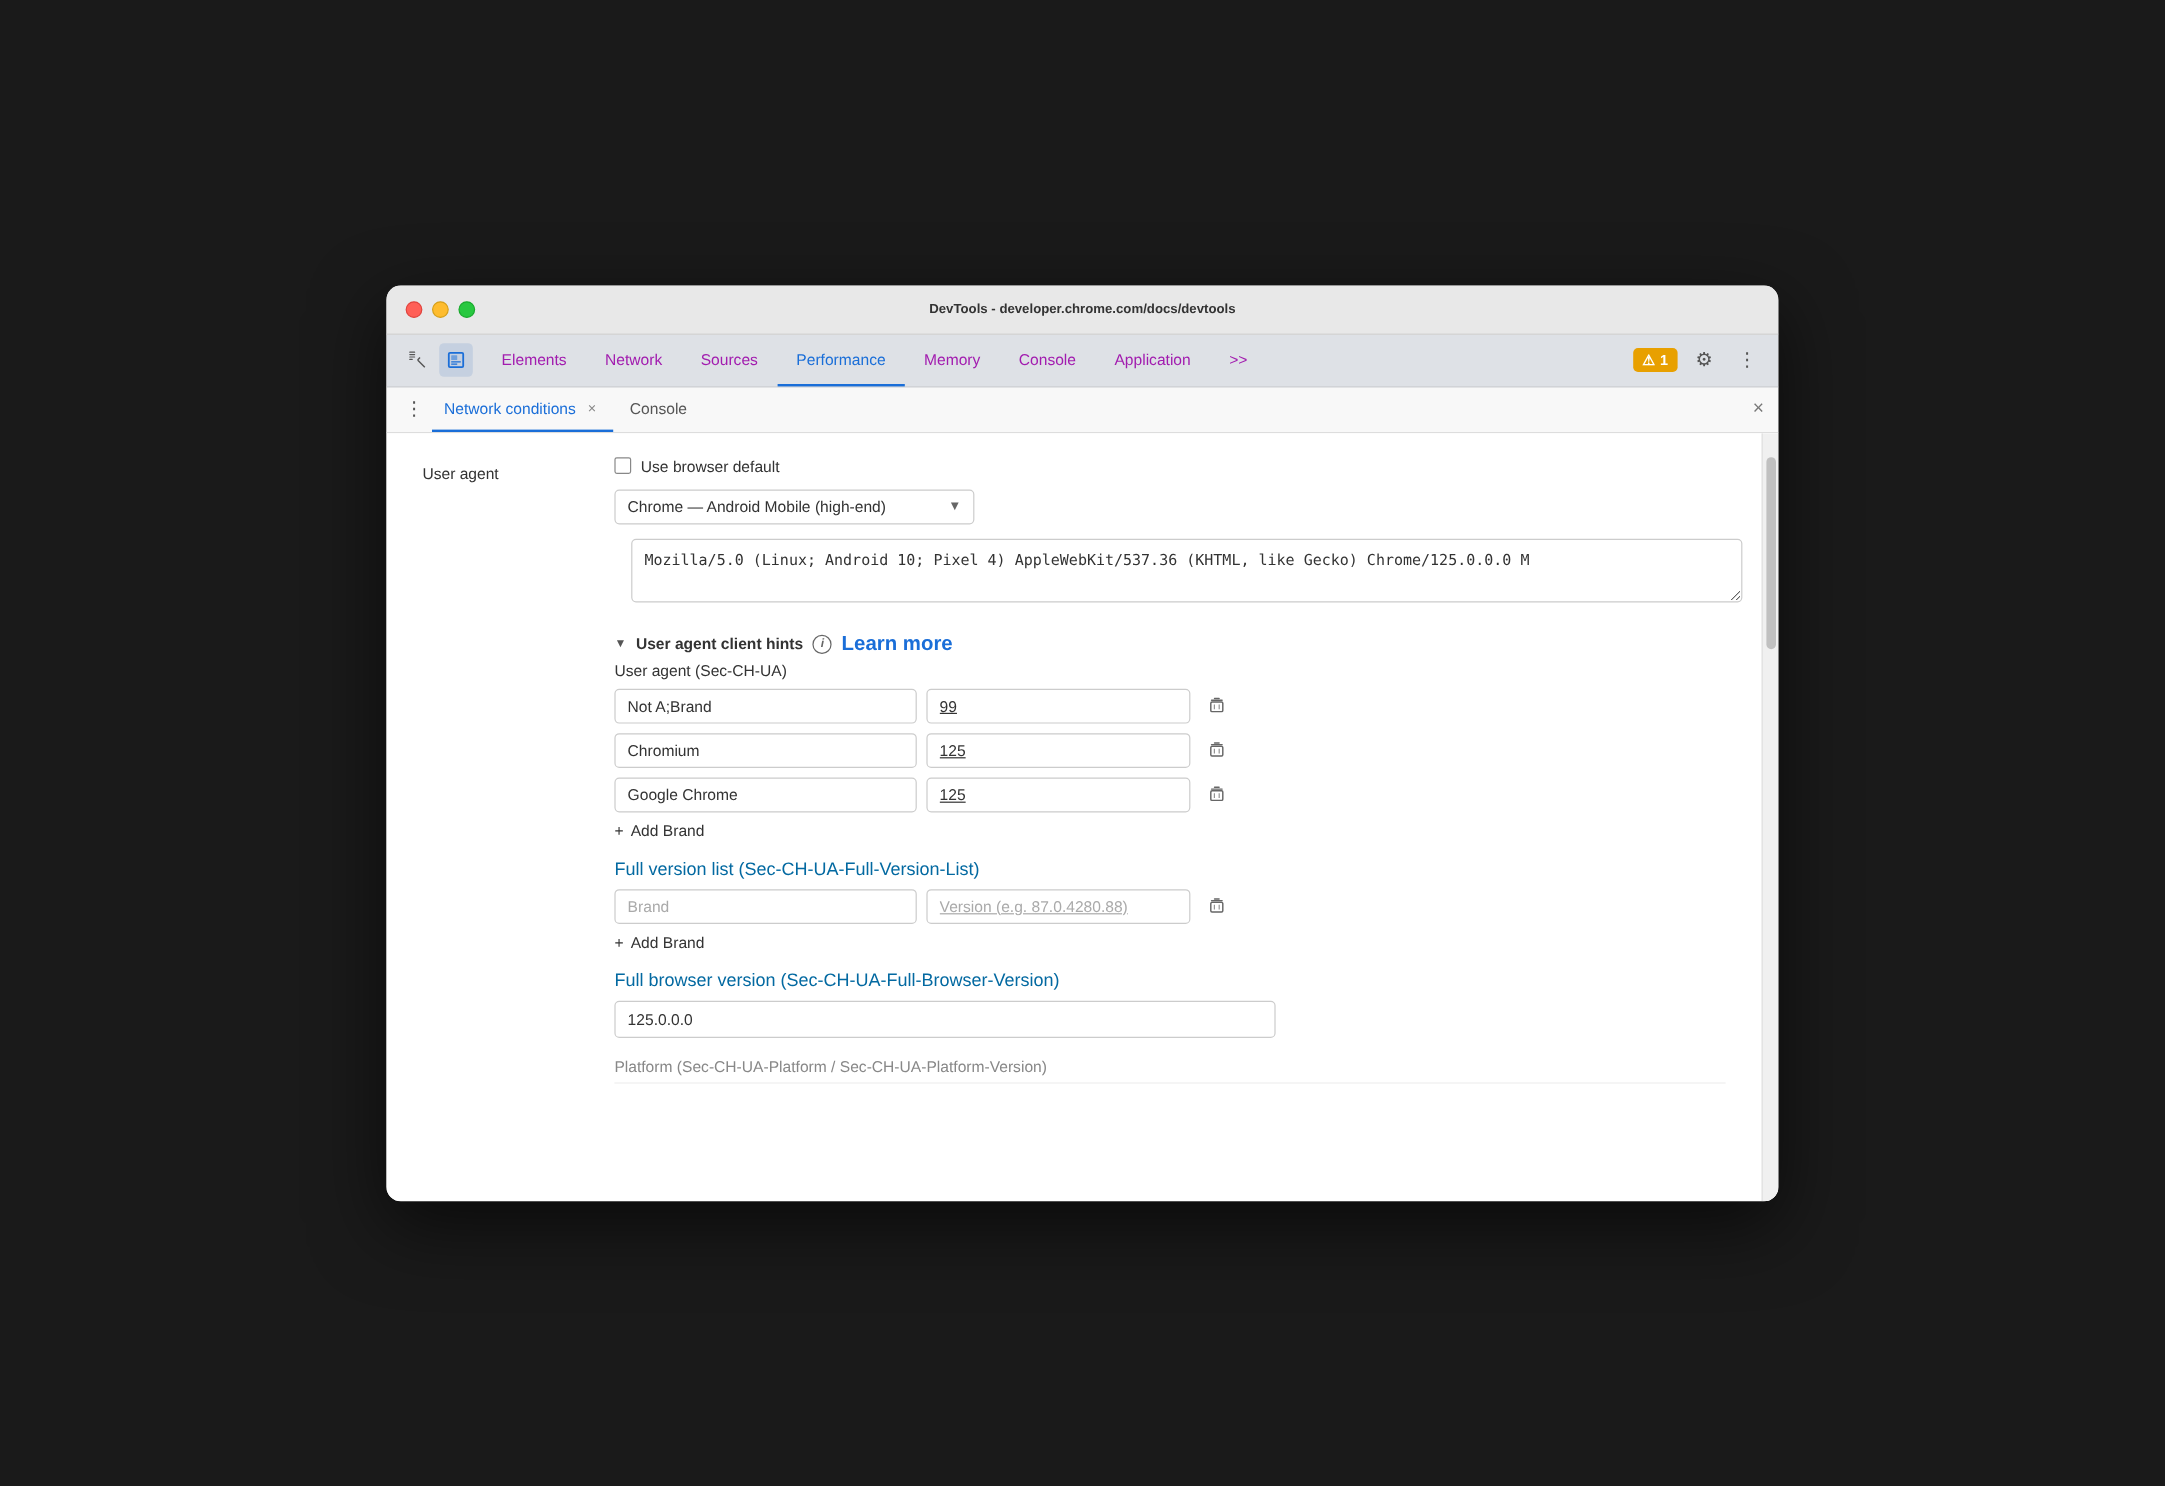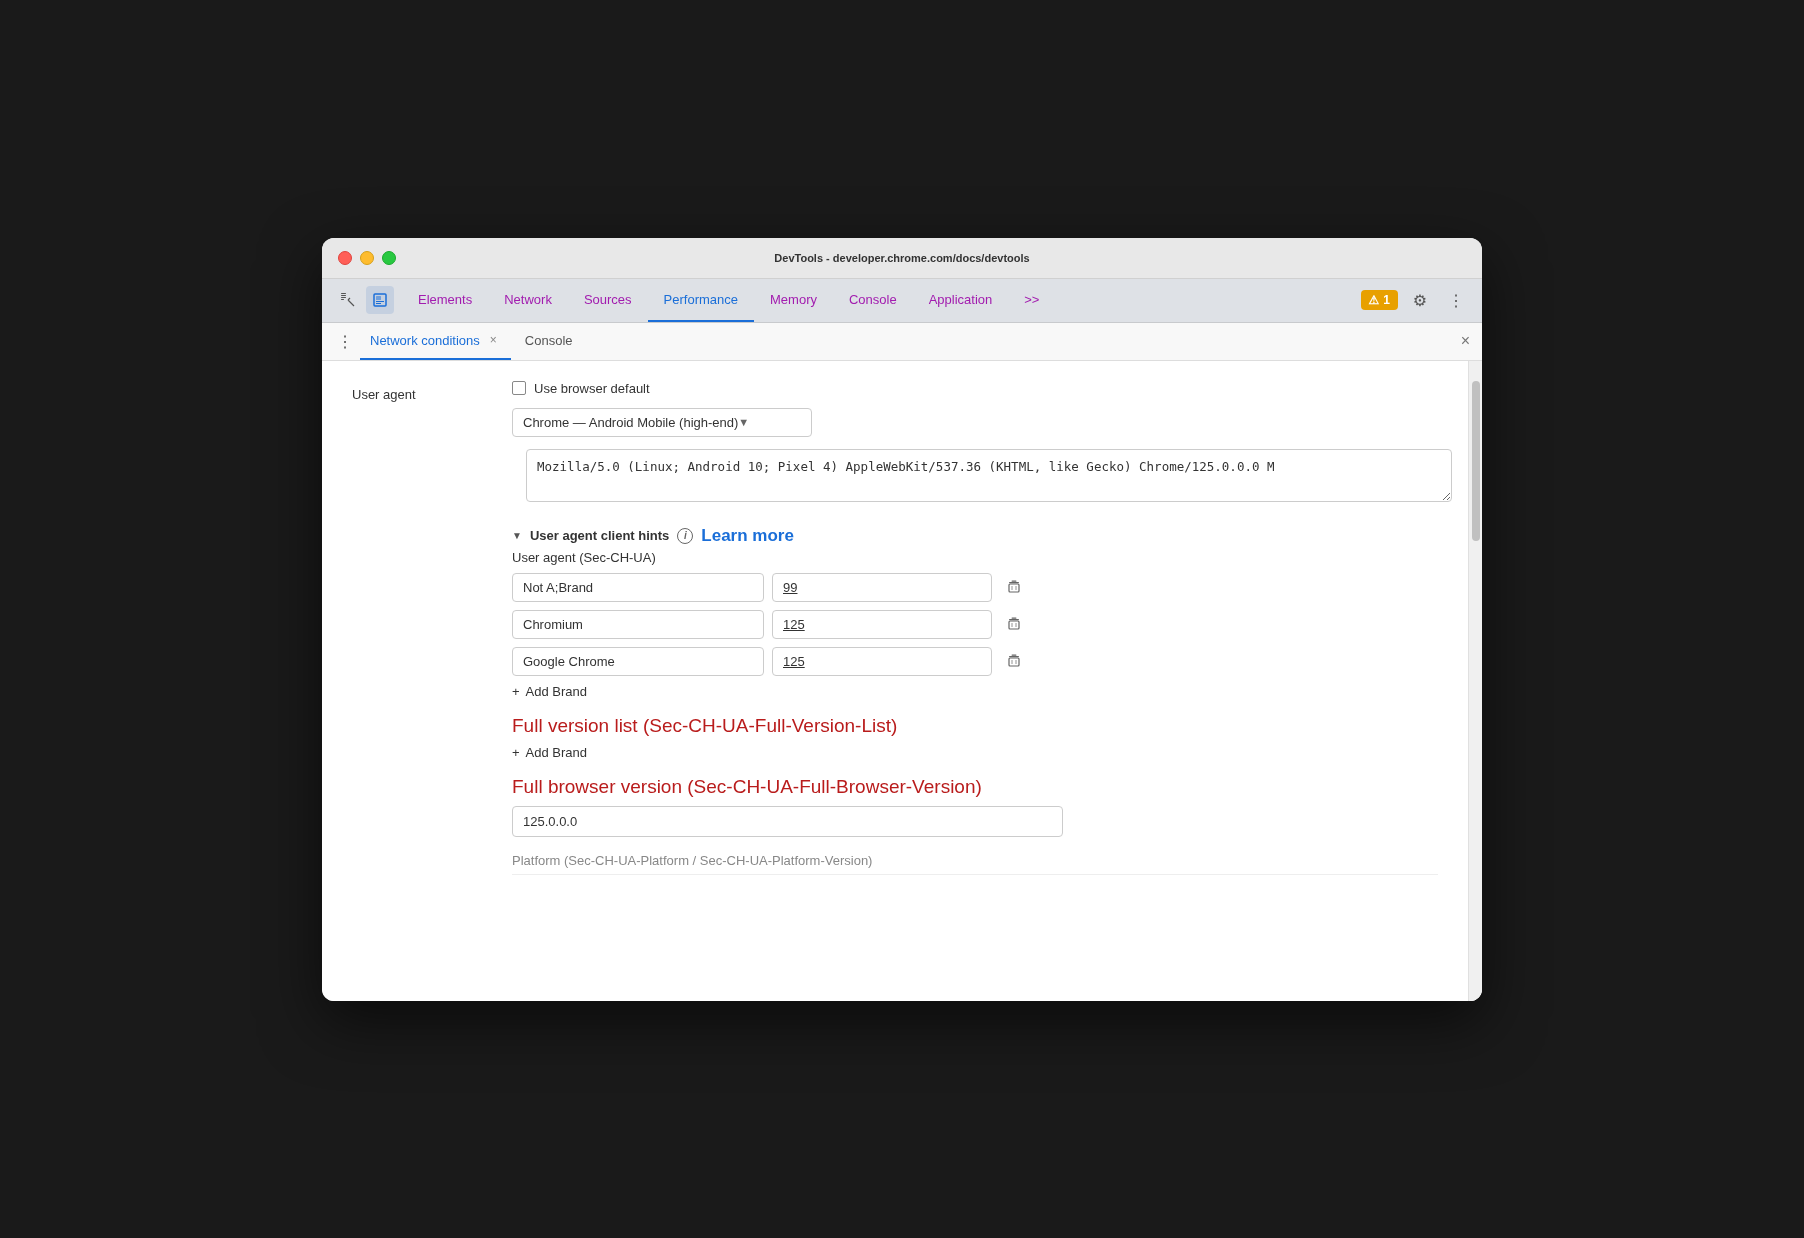--- a/index.html
+++ b/index.html
@@ -233,21 +233,21 @@
     .checkbox-label {
       font-size: 13px;
       color: #333;
     }
     .select-row {
       margin-bottom: 12px;
     }
     .select-dropdown {
       display: flex;
       align-items: center;
-      justify-content: flex-start;
+      justify-content: space-between;
       border: 1px solid #ccc;
       border-radius: 4px;
       padding: 6px 10px;
       font-size: 13px;
       color: #333;
       background: white;
       cursor: pointer;
       width: 300px;
     }
     .select-dropdown .arrow { color: #666; font-size: 11px; }
@@ -355,22 +355,22 @@
     }
     .add-brand-row span {
       font-size: 13px;
       color: #333;
     }
     .add-plus {
       font-size: 16px;
       color: #555;
     }
     .section-sub-label {
-      font-size: 19px;
-      color: #b91c1c;
+      font-size: 15px;
+      color: #0369a1;
       margin-bottom: 8px;
       margin-top: 4px;
     }
     .full-input {
       width: 551px;
       border: 1px solid #ccc;
       border-radius: 4px;
       padding: 7px 10px;
       font-size: 13px;
       color: #333;
@@ -541,20 +541,33 @@
             </div>
           </div>
 
           <div class="add-brand-row">
             <span class="add-plus">+</span>
             <span>Add Brand</span>
           </div>
 
           <div class="section-sub-label">Full version list (Sec-CH-UA-Full-Version-List)</div>
 
+          <div class="brand-row">
+            <input type="text" class="brand-input" placeholder="Brand" style="color: rgb(170, 170, 170);">
+            <input type="text" class="version-input" placeholder="Version (e.g. 87.0.4280.88)" style="color: rgb(170, 170, 170);">
+            <div class="delete-btn">
+              <svg width="16" height="16" viewBox="0 0 16 16" fill="none">
+                <rect x="3" y="3" width="10" height="1.2" rx="0.6" fill="#666"></rect>
+                <rect x="5.5" y="1.5" width="5" height="1.2" rx="0.6" fill="#666"></rect>
+                <rect x="3" y="5" width="10" height="8" rx="1" stroke="#666" stroke-width="1.2" fill="none"></rect>
+                <line x1="6" y1="7" x2="6" y2="11" stroke="#666" stroke-width="1" opacity="0.7"></line>
+                <line x1="10" y1="7" x2="10" y2="11" stroke="#666" stroke-width="1" opacity="0.7"></line>
+              </svg>
+            </div>
+          </div>
 
           <div class="add-brand-row">
             <span class="add-plus">+</span>
             <span>Add Brand</span>
           </div>
 
           <div class="section-sub-label">Full browser version (Sec-CH-UA-Full-Browser-Version)</div>
 
           <div style="margin-bottom: 16px;">
             <input type="text" class="full-input" value="125.0.0.0" style="">

